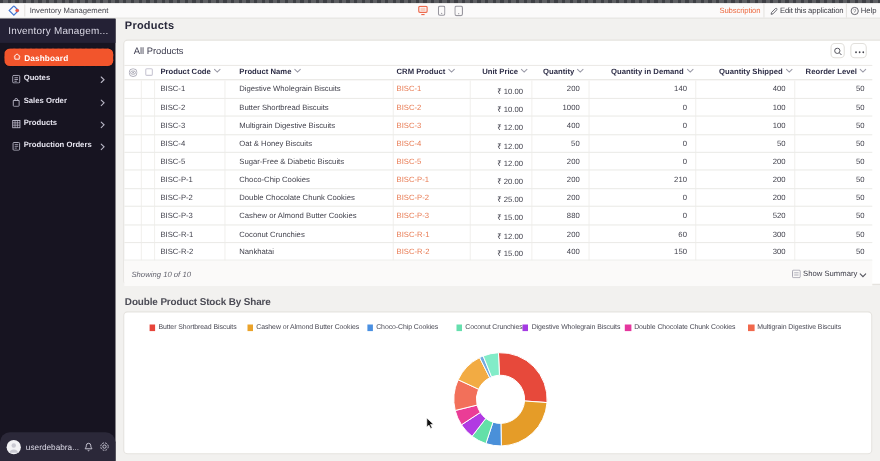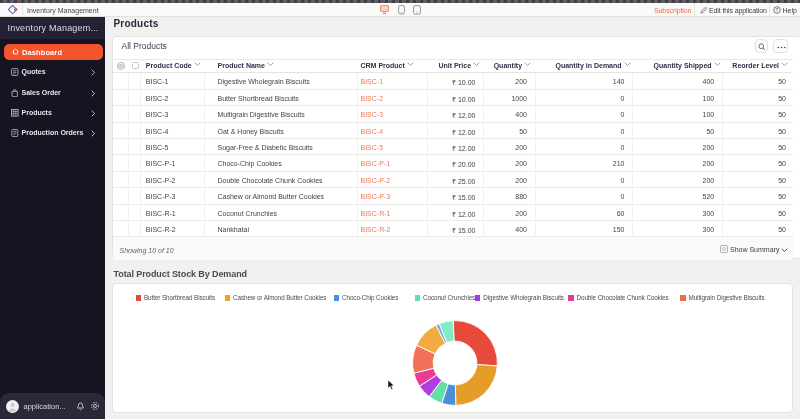--- a/index.html
+++ b/index.html
@@ -99,21 +99,21 @@
 <svg style="position:absolute;left:91px;top:6px" width="5" height="7" viewBox="0 0 5 7">
         <path d="M1 1l2.6 2.5L1 6" fill="none" stroke="#b9b7c6" stroke-width="1" stroke-linecap="round"></path>
       </svg>
 </div>
   <div class="abs" style="left:0;top:376px;width:105px;height:26.5px;background:#2b2839;border-radius:9px 9px 0 0">
     <div class="abs" style="left:5.5px;top:7px;width:13px;height:13px;border-radius:50%;background:#f2f2f5"></div>
     <svg class="abs" style="left:5.5px;top:7px" width="13" height="13" viewBox="0 0 13 13">
         <circle cx="6.5" cy="5" r="2" fill="#c9c9d2"></circle>
         <path d="M2.5 11.5a4.2 4.2 0 018 0" fill="#c9c9d2"></path>
       </svg>
-    <span class="abs" style="left:23.5px;top:9.5px;font-size:7.5px;color:#d8d6e3">application...</span>
+    <span class="abs" style="left:23.5px;top:9.5px;font-size:7.5px;color:#d8d6e3">userdebabra...</span>
     <svg class="abs" style="left:76px;top:8.5px" width="9" height="10" viewBox="0 0 9 10">
         <path d="M1.5 7h6c0-1-1-1-1-3a2 2 0 00-4 0c0 2-1 2-1 3z" fill="none" stroke="#cac8d6" stroke-width="0.9"></path>
         <path d="M3.7 8.3a0.9 0.9 0 001.6 0" fill="none" stroke="#cac8d6" stroke-width="0.9"></path>
       </svg>
     <svg class="abs" style="left:90px;top:8.5px" width="10" height="10" viewBox="0 0 10 10">
         <circle cx="5" cy="5" r="1.5" fill="none" stroke="#cac8d6" stroke-width="0.9"></circle>
         <circle cx="5" cy="5" r="3.4" fill="none" stroke="#cac8d6" stroke-width="0.9" stroke-dasharray="1.6 1.1"></circle>
       </svg>
   </div>
 </div>
@@ -284,21 +284,21 @@
         <rect x="0.5" y="0.5" width="7" height="7" rx="1" fill="none" stroke="#9a98a6" stroke-width="0.8"></rect>
         <path d="M2 3h4M2 5h4" stroke="#9a98a6" stroke-width="0.7"></path>
       </svg>
     <span class="abs" style="left:617px;top:8.5px;font-size:7px;color:#3a3a46">Show Summary</span>
     <svg class="abs" style="left:668px;top:10.5px" width="7" height="5" viewBox="0 0 7 5">
         <path d="M1 1l2.5 2.5L6 1" fill="none" stroke="#55555e" stroke-width="1" stroke-linecap="round"></path>
       </svg>
   </div>
 </div>
 
-<span class="abs" style="left:113.5px;top:269px;font-size:9px;font-weight:600;color:#4b4b55;letter-spacing:-.1px">Total Product Stock By Demand</span>
+<span class="abs" style="left:113.5px;top:269px;font-size:9px;font-weight:600;color:#4b4b55;letter-spacing:-.1px">Double Product Stock By Share</span>
 <div class="abs" style="left:112px;top:282.5px;width:681px;height:130.5px;background:#fff;border:1px solid #e5e3df;border-radius:4px"></div>
 <div style="position:absolute;left:135.5px;top:295.0px;width:5.5px;height:5.5px;background:#e7453a"></div>
 <div class="leg" style="left:144.0px;top:294.2px">Butter Shortbread Biscuits</div>
 <div style="position:absolute;left:224.5px;top:295.0px;width:5.5px;height:5.5px;background:#eba32a"></div>
 <div class="leg" style="left:233.0px;top:294.2px">Cashew or Almond Butter Cookies</div>
 <div style="position:absolute;left:333.5px;top:295.0px;width:5.5px;height:5.5px;background:#4a90e2"></div>
 <div class="leg" style="left:342.0px;top:294.2px">Choco-Chip Cookies</div>
 <div style="position:absolute;left:414.5px;top:295.0px;width:5.5px;height:5.5px;background:#66dfae"></div>
 <div class="leg" style="left:423.0px;top:294.2px">Coconut Crunchies</div>
 <div style="position:absolute;left:474.8px;top:295.0px;width:5.5px;height:5.5px;background:#a43ae2"></div>

